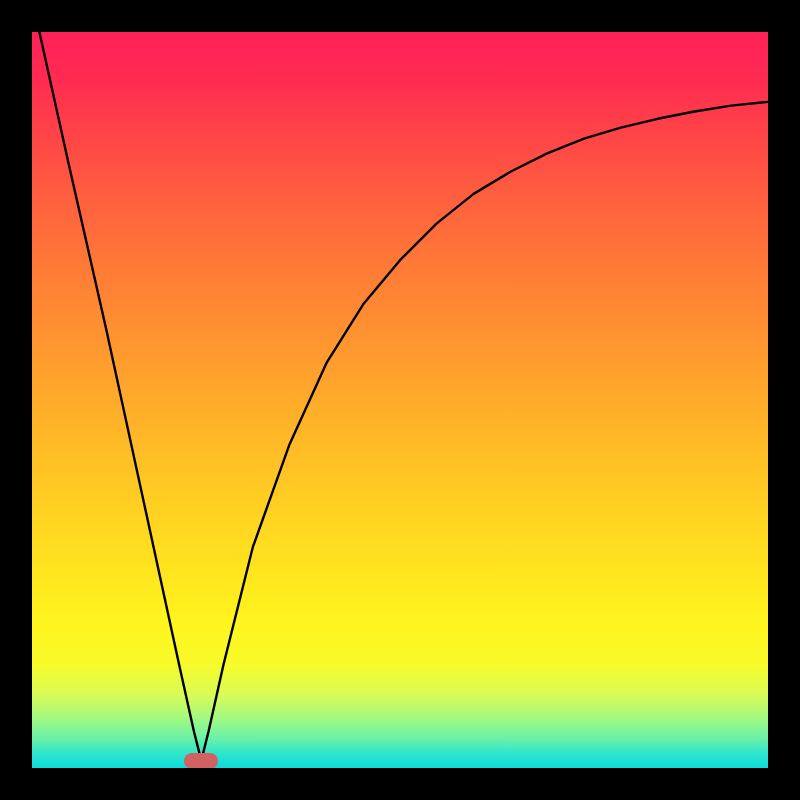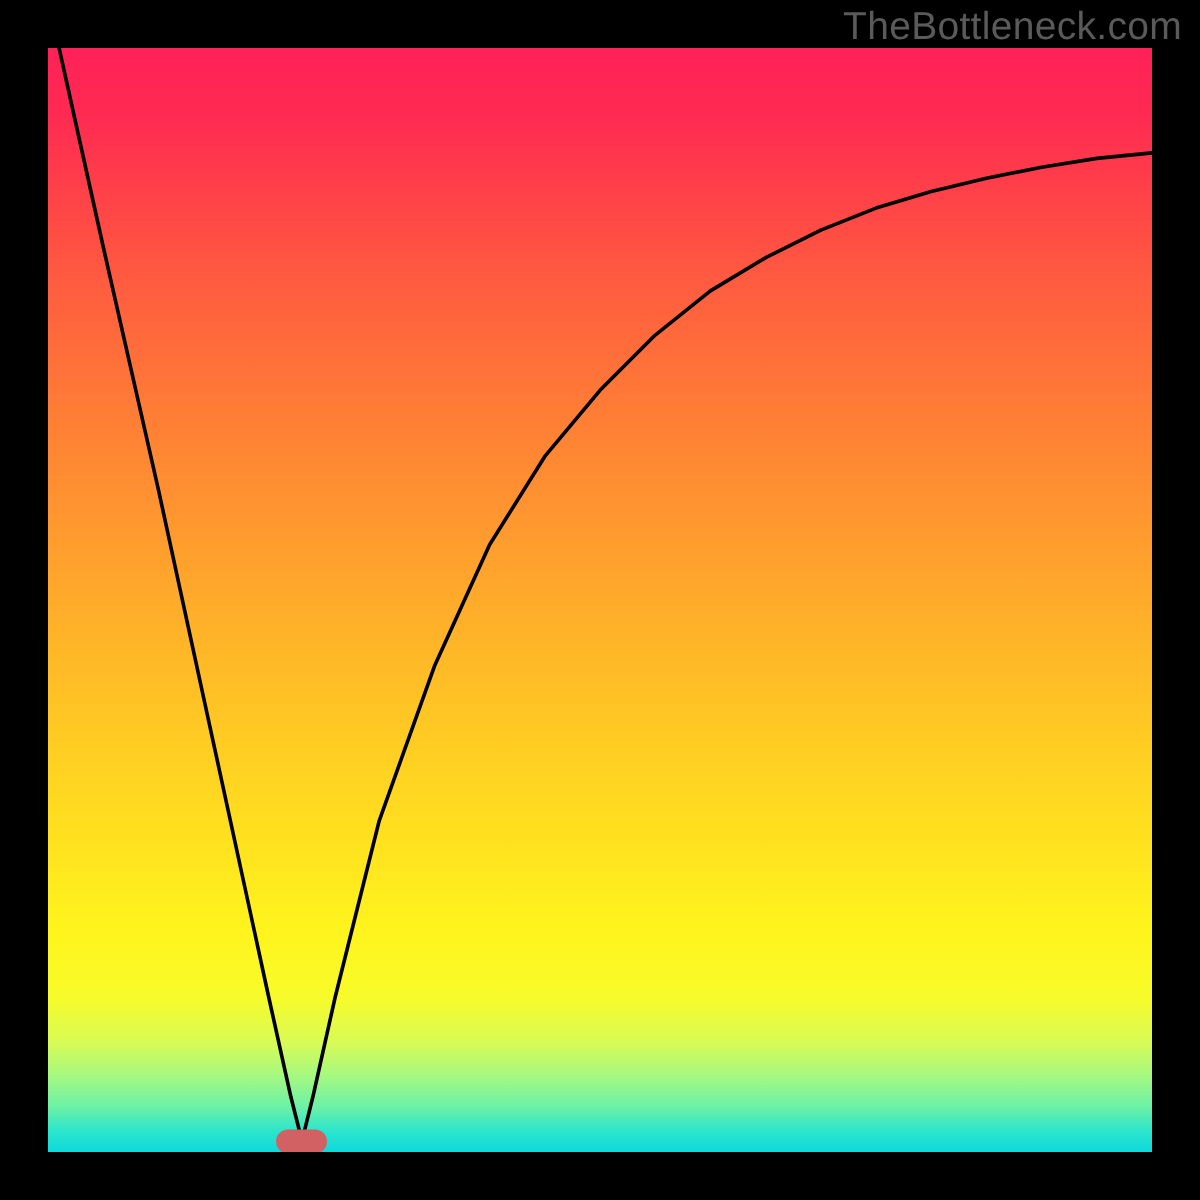--- a/index.html
+++ b/index.html
@@ -72,21 +72,20 @@
     border-radius: 10px;
     background: #d26163;
     z-index: 3;
     transform: translate(-50%, -50%);
   }
 </style>
 </head>
 <body>
 
 <div class="frame">
-  <div class="watermark">TheBottleneck.com</div>
 
   <div class="plot">
     <div class="gradient"></div>
     <svg class="curve" viewBox="0 0 736 736" preserveAspectRatio="none">
       <path fill="none" stroke="#000" stroke-width="2.4" stroke-linejoin="round" stroke-linecap="round" d="M7.4 0.0 L36.8 132.5 L73.6 294.4 L110.4 463.7 L147.2 633.0 L161.9 699.2 L169.3 728.6 L176.6 699.2 L191.4 633.0 L220.8 515.2 L257.6 412.2 L294.4 331.2 L331.2 272.3 L368.0 228.2 L404.8 191.4 L441.6 161.9 L478.4 139.8 L515.2 121.4 L552.0 106.7 L588.8 95.7 L625.6 86.8 L662.4 79.5 L699.2 73.6 L736.0 69.9"></path>
     </svg>
     <div class="marker" style="left: 23%; top: 99%;"></div>
   </div>
 </div>
 

